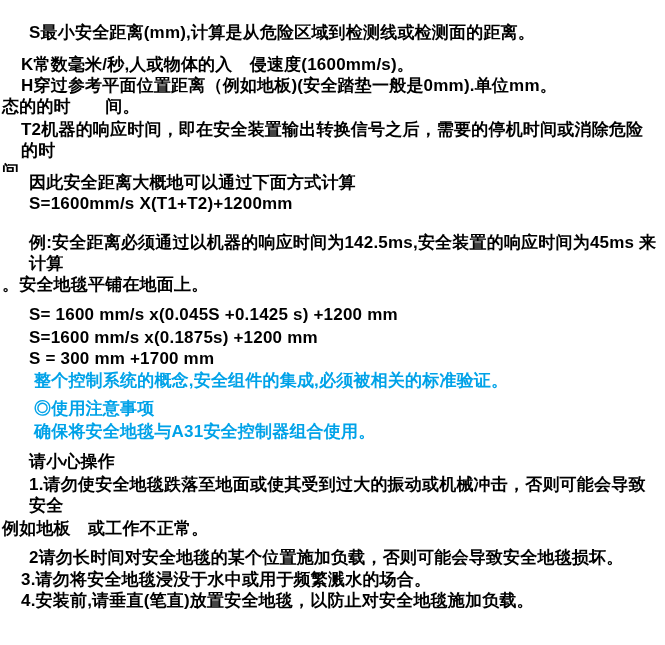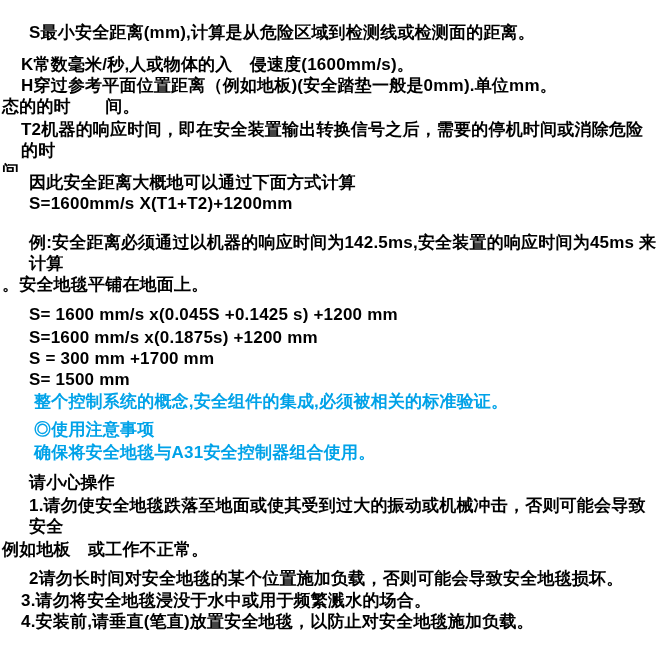--- a/index.html
+++ b/index.html
@@ -51,21 +51,20 @@
   <div class="ln">态的的时　　间。</div>
   <div class="ln ind g2">T2机器的响应时间，即在安全装置输出转换信号之后，需要的停机时间或消除危险的时</div>
   <div class="ln clip">间</div>
   <div class="ln ind2">因此安全距离大概地可以通过下面方式计算</div>
   <div class="ln ind2">S=1600mm/s X(T1+T2)+1200mm</div>
   <div class="ln ind2 g3">例:安全距离必须通过以机器的响应时间为142.5ms,安全装置的响应时间为45ms 来计算</div>
   <div class="ln">。安全地毯平铺在地面上。</div>
   <div class="ln ind2 g9">S= 1600 mm/s x(0.045S +0.1425 s) +1200 mm</div>
   <div class="ln ind2 g2">S=1600 mm/s x(0.1875s) +1200 mm</div>
   <div class="ln ind2">S = 300 mm +1700 mm</div>
-  <div class="ln ind2">S= 1500 mm</div>
   <div class="ln cyan g1">整个控制系统的概念,安全组件的集成,必须被相关的标准验证。</div>
   <div class="ln cyan g7">◎使用注意事项</div>
   <div class="ln cyan g2">确保将安全地毯与A31安全控制器组合使用。</div>
   <div class="ln ind2 g9">请小心操作</div>
   <div class="ln ind2 g2">1.请勿使安全地毯跌落至地面或使其受到过大的振动或机械冲击，否则可能会导致安全</div>
   <div class="ln g2">例如地板　或工作不正常。</div>
   <div class="ln ind2 g8">2请勿长时间对安全地毯的某个位置施加负载，否则可能会导致安全地毯损坏。</div>
   <div class="ln ind g1">3.请勿将安全地毯浸没于水中或用于频繁溅水的场合。</div>
   <div class="ln ind">4.安装前,请垂直(笔直)放置安全地毯，以防止对安全地毯施加负载。</div>
 

